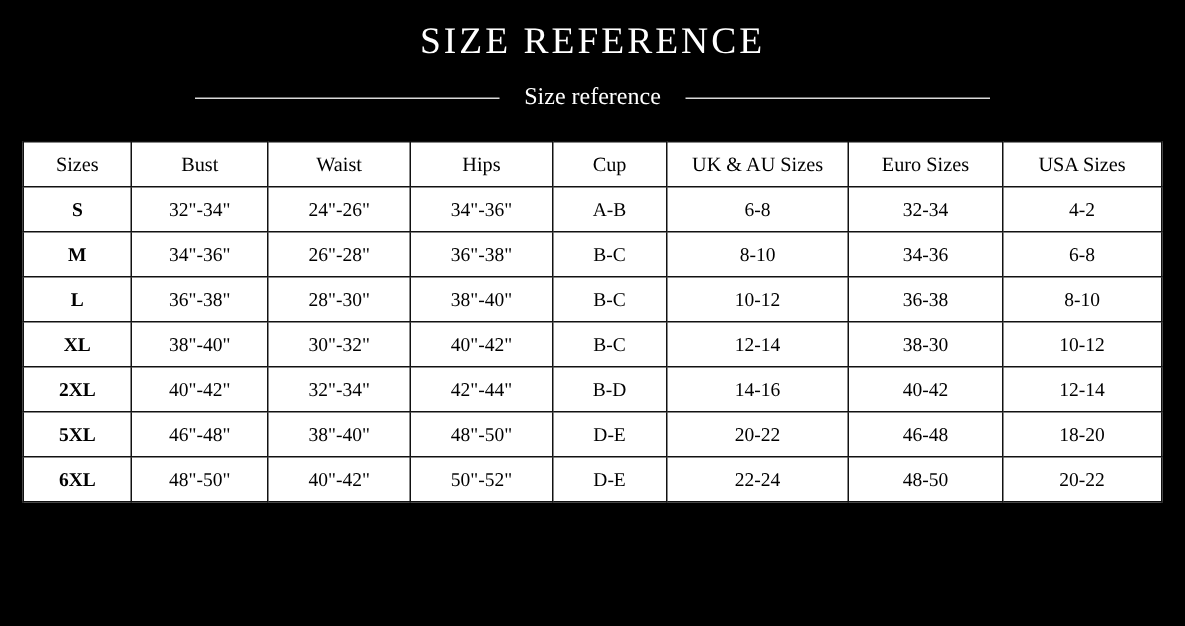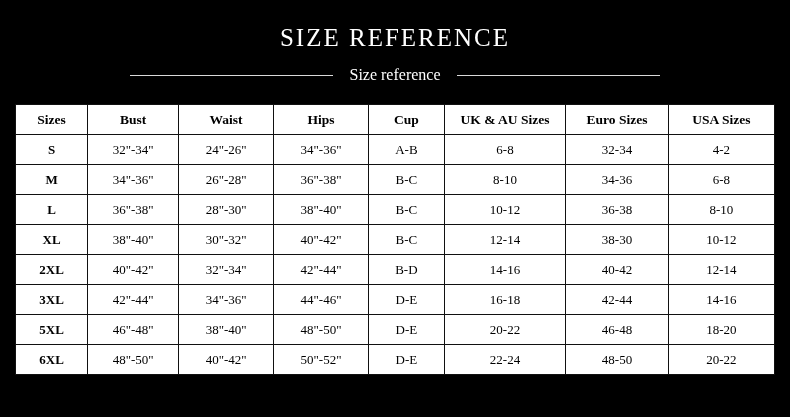--- a/index.html
+++ b/index.html
@@ -14,21 +14,21 @@
     overflow: hidden;
   }
   .page {
     position: relative;
     width: 790px;
     height: 417px;
     background: #000000;
     box-sizing: border-box;
   }
   .header {
-    padding-top: 24px;
+    padding-top: 14px;
     text-align: center;
   }
   .title {
     color: #ffffff;
     font-size: 25px;
     letter-spacing: 2px;
     font-weight: normal;
     font-family: "Liberation Serif", serif;
     margin: 0;
     padding: 0;
@@ -71,21 +71,21 @@
     text-align: center;
     vertical-align: middle;
     color: #000000;
     font-size: 13px;
     font-family: "Liberation Serif", serif;
     padding: 0 2px;
     overflow: hidden;
     white-space: nowrap;
   }
   table.size-table th {
-    font-weight: bold;
+    font-weight: normal;
     font-size: 13.5px;
   }
   table.size-table td.first-col {
     font-weight: bold;
   }
   
   col.c0 { width: 9.5%; }
   col.c1 { width: 12%; }
   col.c2 { width: 12.5%; }
   col.c3 { width: 12.5%; }
@@ -177,30 +177,20 @@
           <td class="first-col">2XL</td>
           <td>40"-42"</td>
           <td>32"-34"</td>
           <td>42"-44"</td>
           <td>B-D</td>
           <td>14-16</td>
           <td>40-42</td>
           <td>12-14</td>
         </tr>
         <tr>
-          <td class="first-col">3XL</td>
-          <td>42"-44"</td>
-          <td>34"-36"</td>
-          <td>44"-46"</td>
-          <td>D-E</td>
-          <td>16-18</td>
-          <td>42-44</td>
-          <td>14-16</td>
-        </tr>
-        <tr>
           <td class="first-col">5XL</td>
           <td>46"-48"</td>
           <td>38"-40"</td>
           <td>48"-50"</td>
           <td>D-E</td>
           <td>20-22</td>
           <td>46-48</td>
           <td>18-20</td>
         </tr>
         <tr>

